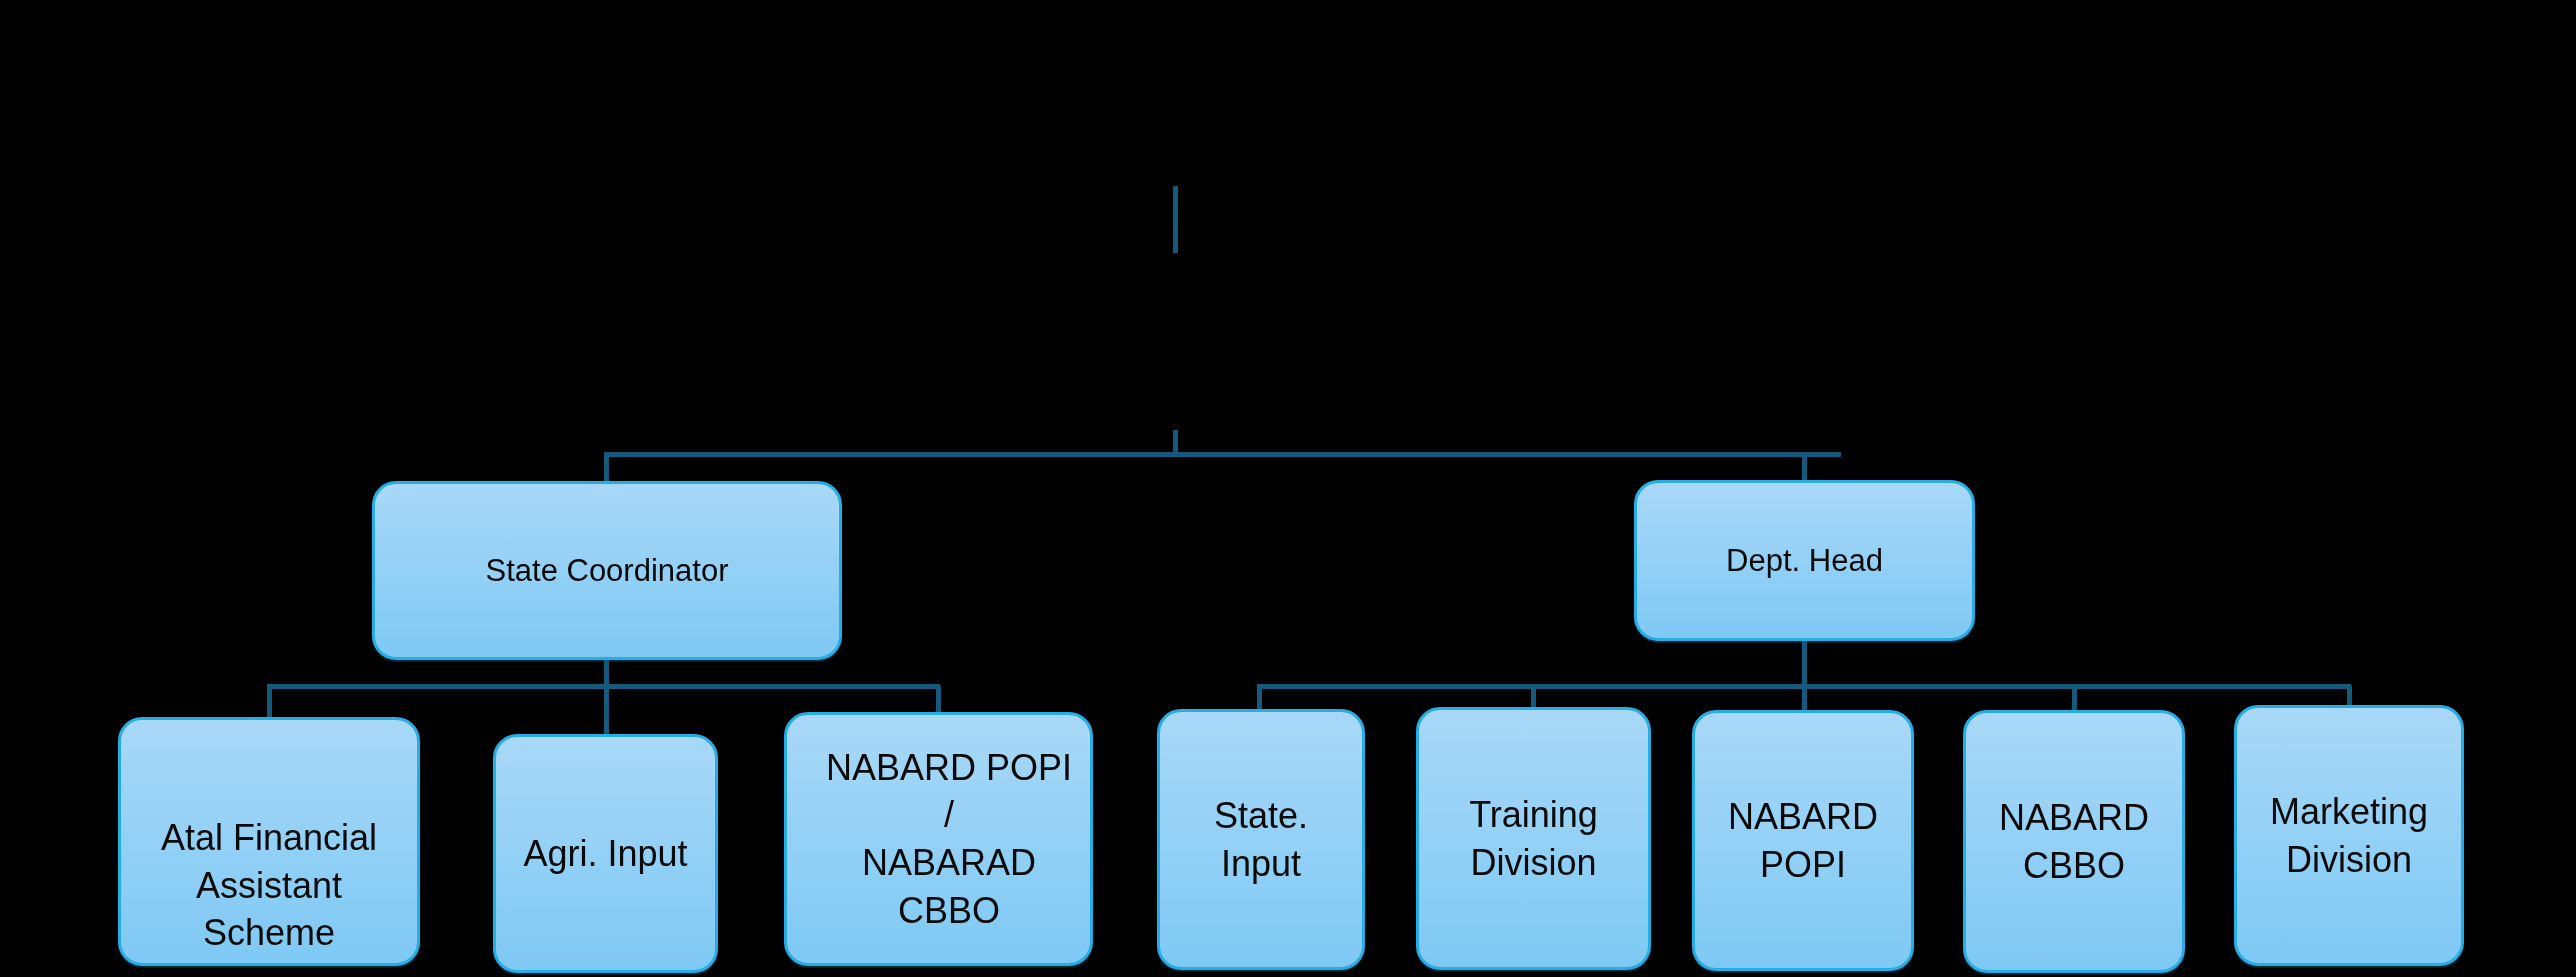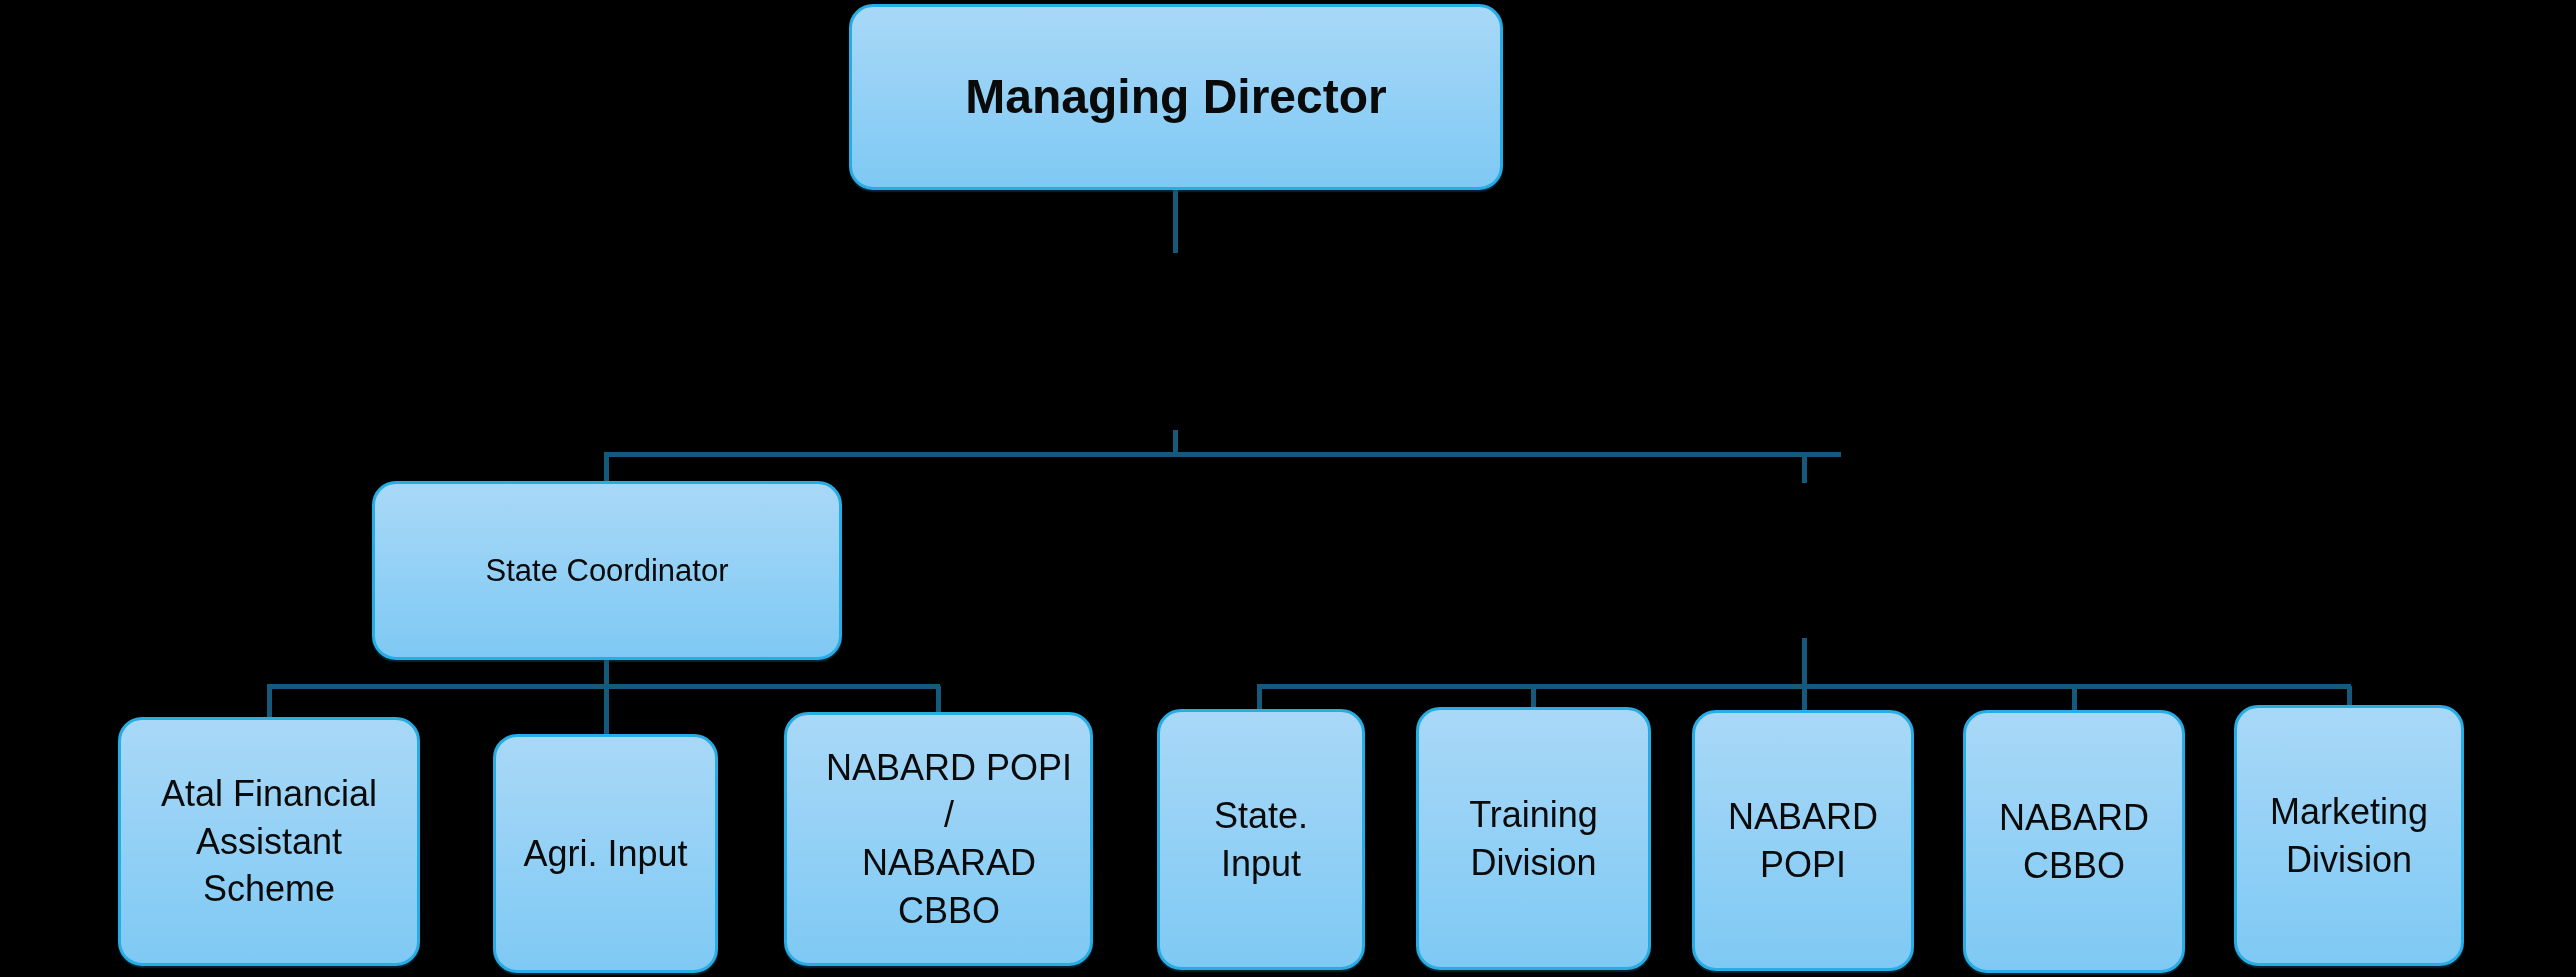--- a/index.html
+++ b/index.html
@@ -45,21 +45,21 @@
   }
   
   #n-md .label, #n-gm .label { font-size: 48px; font-weight: bold; line-height: 1.2; }
   #n-sc .label, #n-dh .label { font-size: 31px; line-height: 1.2; }
 
   
   #n-md        { left: 849px; top: 4.2px;    width: 654px; height: 186px; }
   #n-gm        { left: 912px; top: 248px;  width: 526px;  height: 185px; }
   #n-sc        { left: 372px;  top: 481px;  width: 470px;  height: 179px; }
   #n-dh        { left: 1634px; top: 480px;  width: 341px;  height: 161px; }
-  #n-afas      { left: 118px;  top: 717px; width: 302px;  height: 249px; }
+  #n-afas      { left: 118px;  top: 717px; width: 302px;  height: 249px; align-items: flex-end; }
   #n-agri-l    { left: 493px;  top: 734px; width: 225px;  height: 239px; }
   #n-npnc      { left: 784px; top: 712px; width: 309px;  height: 254px; padding-left: 32px; }
   #n-agri-r    { left: 1157px; top: 709px; width: 208px;  height: 261px; }
   #n-training  { left: 1416px; top: 707px; width: 235px;  height: 263px; }
   #n-npopi     { left: 1692px; top: 710px; width: 222px;  height: 261px; }
   #n-ncbbo     { left: 1963px; top: 710px; width: 222px;  height: 263px; }
   #n-marketing { left: 2234px; top: 705px; width: 230px;  height: 261px; }
 
   
   #c-md-gm          { left: 1173px; top: 186px;  width: 4.8px;    height: 67px; }
@@ -96,25 +96,25 @@
   <div class="conn" id="c-agri-l-drop"></div>
   <div class="conn" id="c-npnc-drop"></div>
   <div class="conn" id="c-dh-down"></div>
   <div class="conn" id="c-bar3"></div>
   <div class="conn" id="c-agri-r-drop"></div>
   <div class="conn" id="c-training-drop"></div>
   <div class="conn" id="c-npopi-drop"></div>
   <div class="conn" id="c-ncbbo-drop"></div>
   <div class="conn" id="c-marketing-drop"></div>
 
-  <div class="node" id="n-md">
-    <span class="label">Managing Director</span>
-  </div>
   <div class="node" id="n-sc">
     <span class="label">State Coordinator</span>
+  </div>
+  <div class="node" id="n-dh">
+    <span class="label">Dept. Head</span>
   </div>
   <div class="node" id="n-afas">
     <span class="label">Atal Financial
 Assistant
 Scheme</span>
   </div>
   <div class="node" id="n-agri-l">
     <span class="label">Agri. Input</span>
   </div>
   <div class="node" id="n-npnc">

